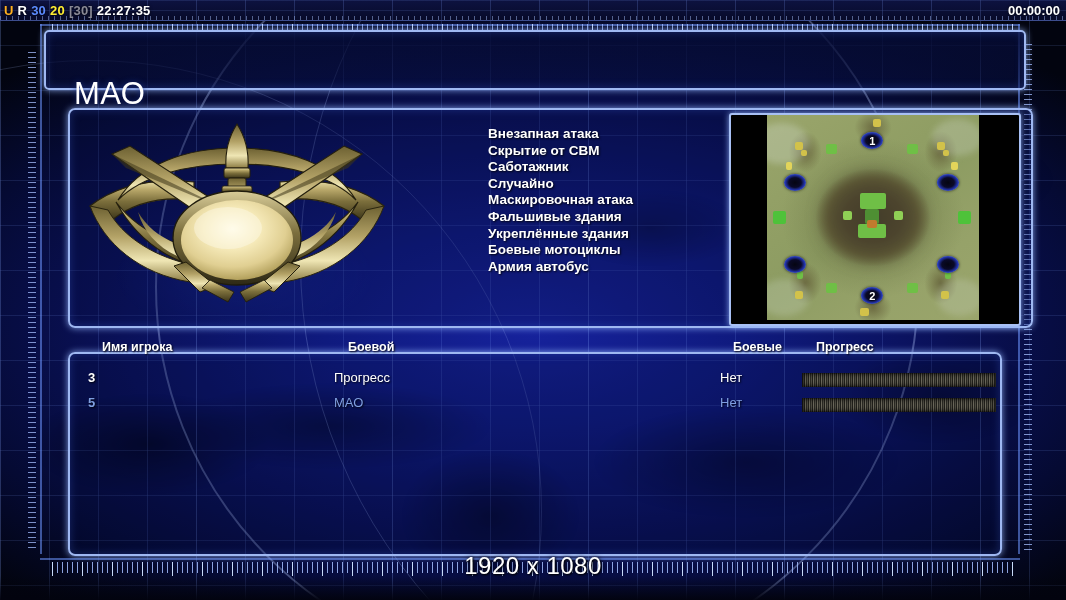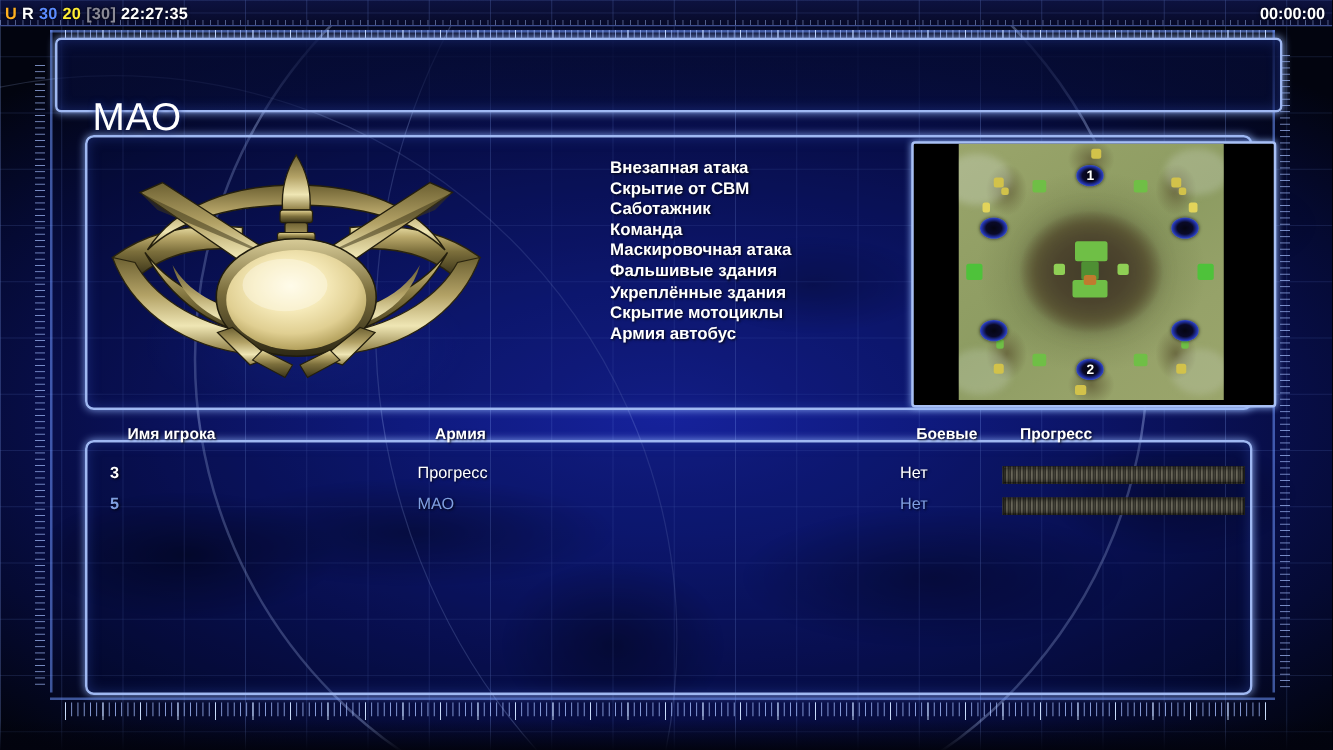--- a/index.html
+++ b/index.html
@@ -128,21 +128,21 @@
     left:0;top:0;width:978px;height:56px;border-radius:5px;
     background:linear-gradient(to bottom, rgba(6,12,54,.85), rgba(7,14,62,.55));
   }
   #title-text{
     position:absolute;left:30px;top:46px;z-index:25;
     color:#ffffff;font-size:31px;font-weight:400;letter-spacing:.5px;
     text-shadow:0 0 6px rgba(20,40,120,.9);
   }
 
   
-  #info-panel{left:24px;top:78px;width:930px;height:216px;border-radius:7px;}
+  #info-panel{left:24px;top:78px;width:930px;height:216px;border-radius:7px;padding-left:31px;}
 
   
   #emblem-wrap{position:absolute;left:12px;top:6px;width:310px;height:200px;z-index:24;}
 
   
   #ability-list{
     position:absolute;left:418px;top:16px;z-index:24;
     font-size:13.5px;font-weight:bold;color:#ffffff;line-height:16.6px;
     text-shadow:1px 1px 2px rgba(0,0,0,.85);
   }
@@ -333,25 +333,25 @@
           <path d="M218 150 L192 176 L176 170 L206 146 Z" fill="url(#gBrassUp)" stroke="#241f0d" stroke-width="1"></path>
           <path d="M120 172 L146 186 L152 176 L128 164 Z" fill="url(#gBrass)" stroke="#241f0d" stroke-width=".9"></path>
           <path d="M190 172 L164 186 L158 176 L182 164 Z" fill="url(#gBrass)" stroke="#241f0d" stroke-width=".9"></path>
         </svg>
       </div>
 
       <div id="ability-list">
         <div>Внезапная атака</div>
         <div>Скрытие от СВМ</div>
         <div>Саботажник</div>
-        <div>Команда</div>
+        <div>Случайно</div>
         <div>Маскировочная атака</div>
         <div>Фальшивые здания</div>
         <div>Укреплённые здания</div>
-        <div>Скрытие мотоциклы</div>
+        <div>Боевые мотоциклы</div>
         <div>Армия автобус</div>
       </div>
 
       <div id="map-box">
         <div id="map-img">
 
           <div class="mp-blotch" style="left:-6%;top:4%;width:26%;height:20%;background:rgba(215,225,215,.30);"></div>
           <div class="mp-blotch" style="left:78%;top:2%;width:24%;height:18%;background:rgba(215,225,215,.26);"></div>
           <div class="mp-blotch" style="left:-4%;top:80%;width:24%;height:18%;background:rgba(215,225,215,.24);"></div>
           <div class="mp-blotch" style="left:80%;top:80%;width:22%;height:18%;background:rgba(215,225,215,.22);"></div>
@@ -400,21 +400,21 @@
             </div>
           <div class="mp-spawn" style="left:44.5%;top:84%;">
               <span>2</span>
             </div>
         </div>
       </div>
     </div>
 
     <div id="col-headers" style="left:44px;top:310px;">
       <span class="ch-name">Имя игрока</span>
-      <span class="ch-army">Армия</span>
+      <span class="ch-army">Боевой</span>
       <span class="ch-team">Боевые</span>
       <span class="ch-prog">Прогресс</span>
     </div>
 
     <div class="glow-box" id="list-panel">
 
       <div class="prow r0" style="top:16px;">
         <span class="c c-name">3</span>
         <span class="c c-army">Прогресс</span>
         <span class="c c-team">Нет</span>
@@ -424,13 +424,14 @@
       <div class="prow r1" style="top:41px;">
         <span class="c c-name">5</span>
         <span class="c c-army">МАО</span>
         <span class="c c-team">Нет</span>
         <span class="pbar"></span>
       </div>
     </div>
   </div>
 
   <div id="bottom-fade"></div>
+  <div id="res-text">1920 x 1080</div>
 </div>
 
 </body></html>

